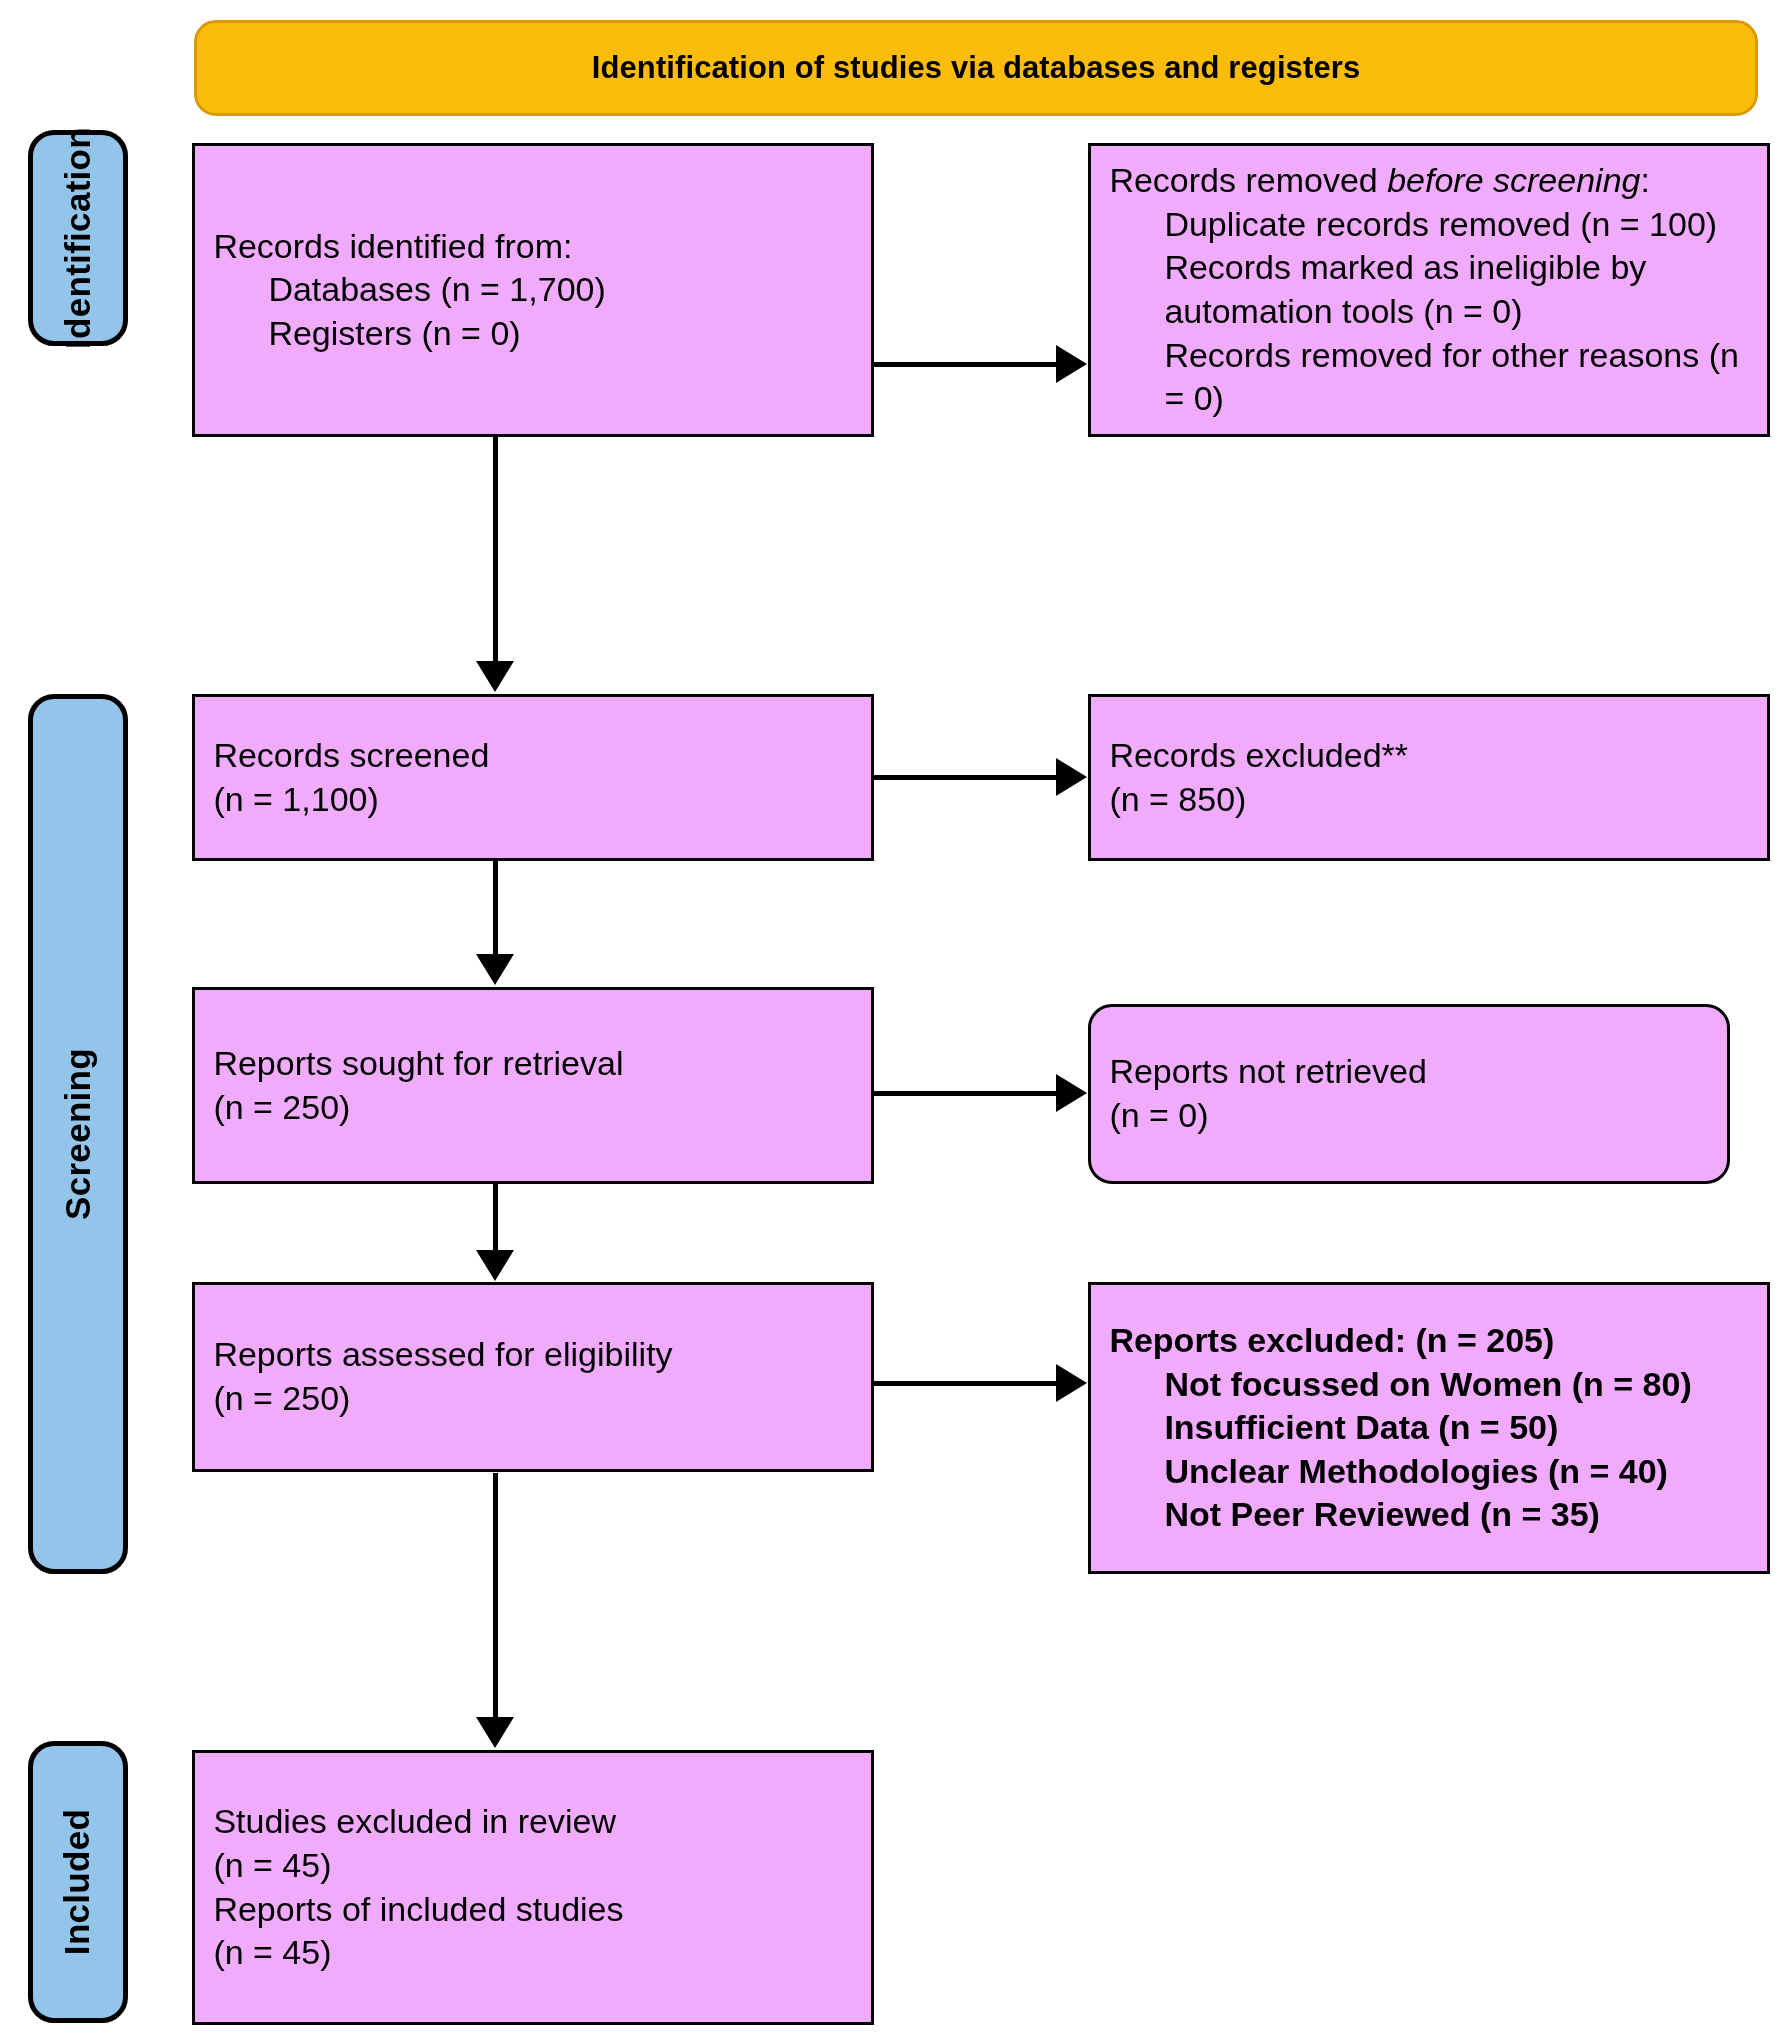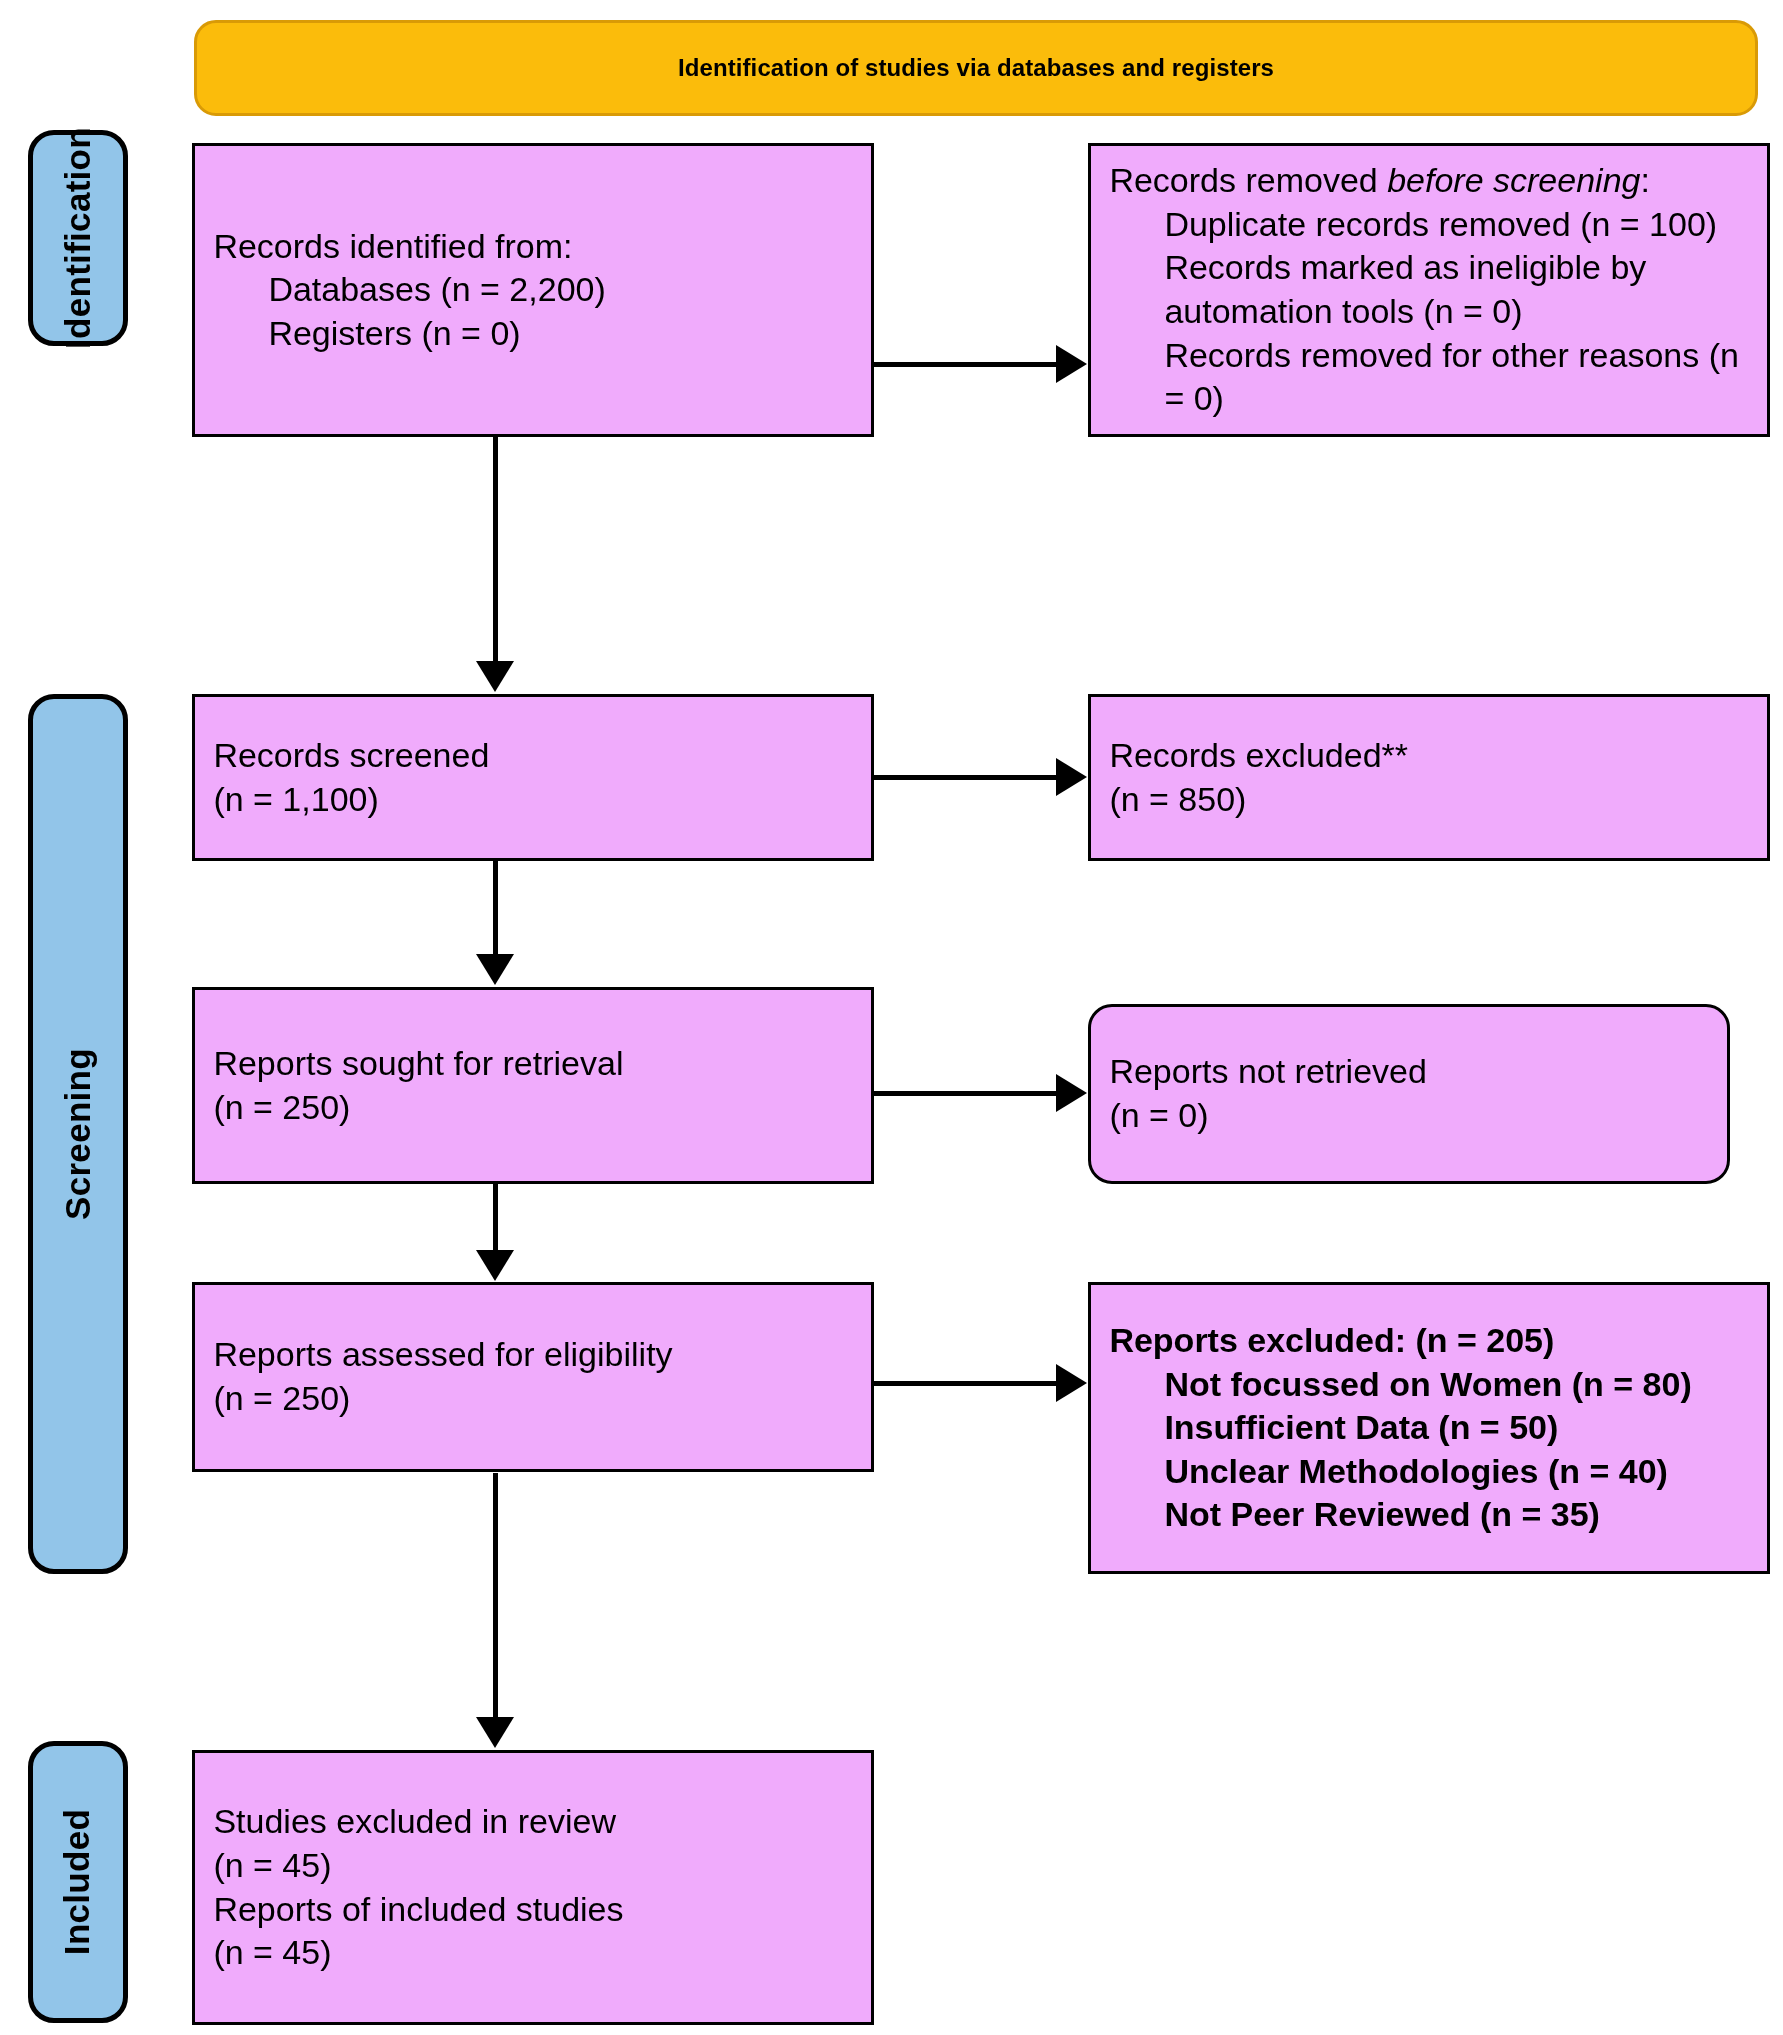--- a/index.html
+++ b/index.html
@@ -26,21 +26,21 @@
     height: 96px;
     background: #FBBC0B;
     border: 3.3px solid #D99A06;
     border-radius: 22px;
     box-sizing: border-box;
     display: flex;
     align-items: center;
     justify-content: center;
   }
   .banner-text {
-    font-size: 24px;
+    font-size: 31px;
     font-weight: bold;
     color: #000000;
     letter-spacing: 0.1px;
     text-align: center;
     line-height: 1.1;
   }
 
   
   .stage {
     position: absolute;
@@ -143,21 +143,21 @@
   <div class="stage" id="stage-screening">
     <span class="stage-label">Screening</span>
   </div>
   <div class="stage" id="stage-included">
     <span class="stage-label">Included</span>
   </div>
 
   <div class="box" id="box-identified">
     <div class="box-body">
       <span class="line">Records identified from:</span>
-      <span class="line indent">Databases (n = 2,200)</span>
+      <span class="line indent">Databases (n = 1,700)</span>
       <span class="line indent">Registers (n = 0)</span>
     </div>
   </div>
 
   <div class="box" id="box-removed">
     <div class="box-body">
       <span class="line"><span>Records removed </span><em class="it">before screening</em><span>:</span></span>
       <span class="line hang">Duplicate records removed (n = 100)</span>
       <span class="line hang">Records marked as ineligible by automation tools (n = 0)</span>
       <span class="line hang">Records removed for other reasons (n = 0)</span>

